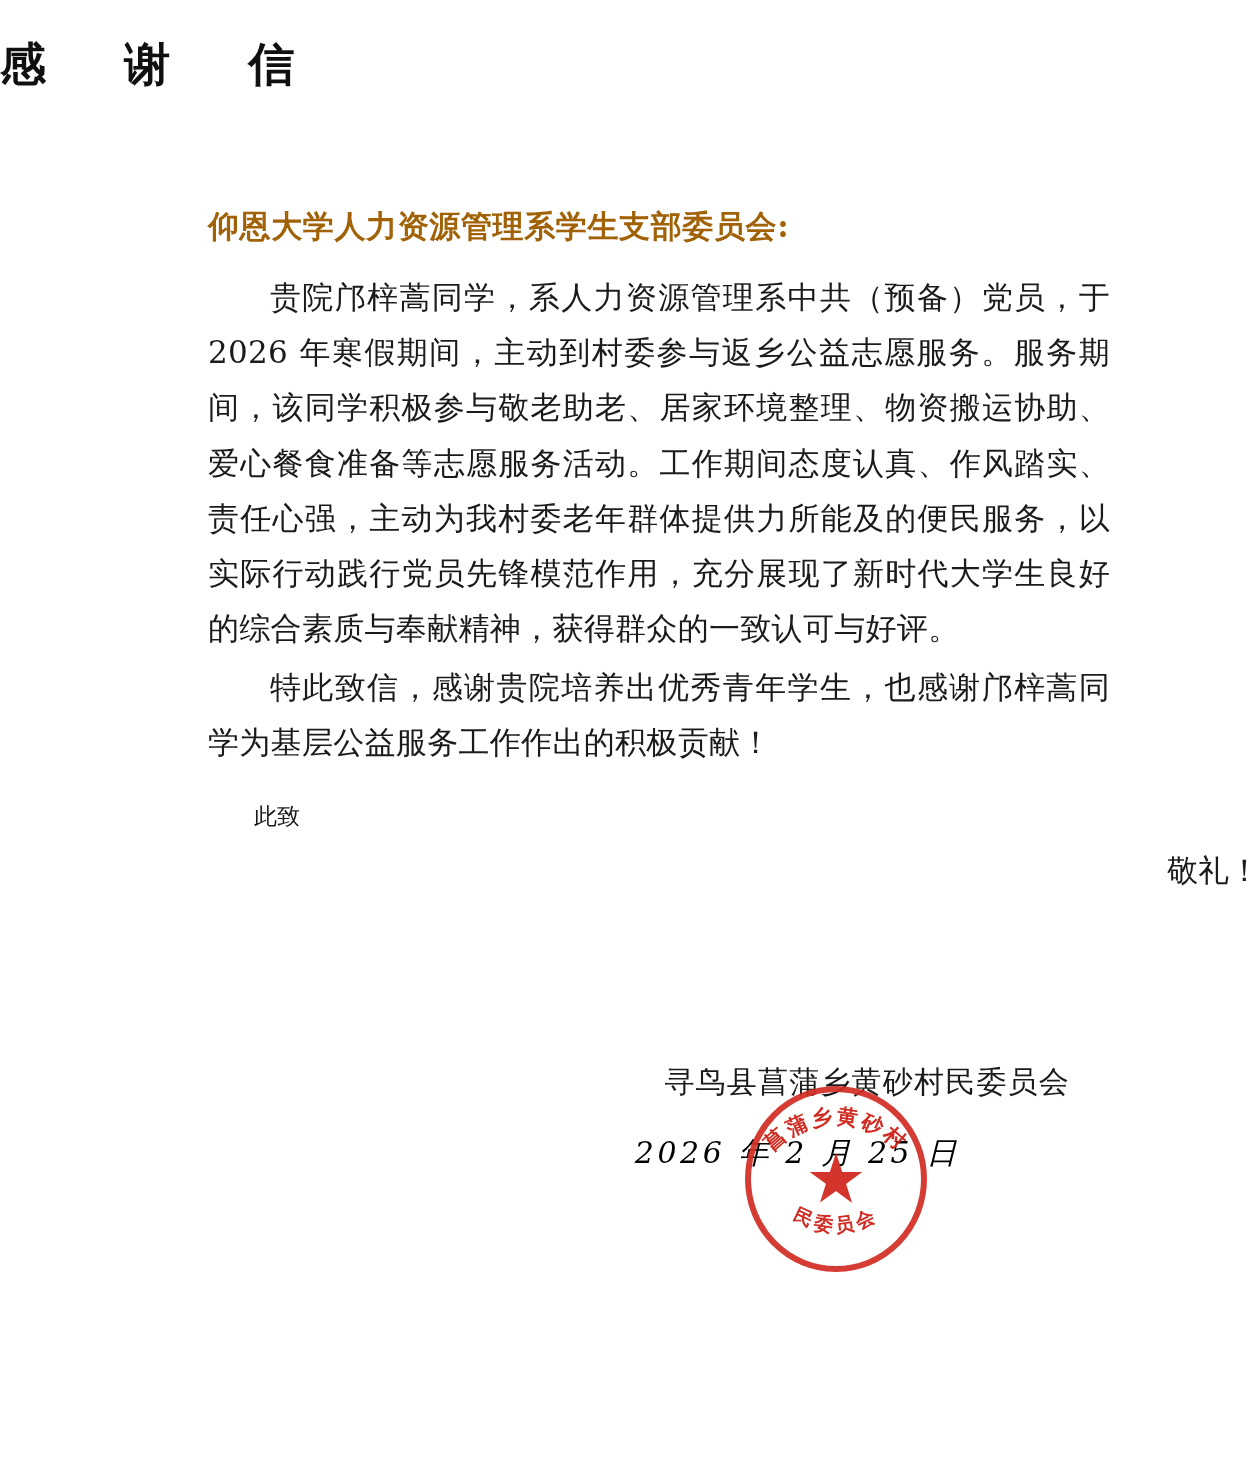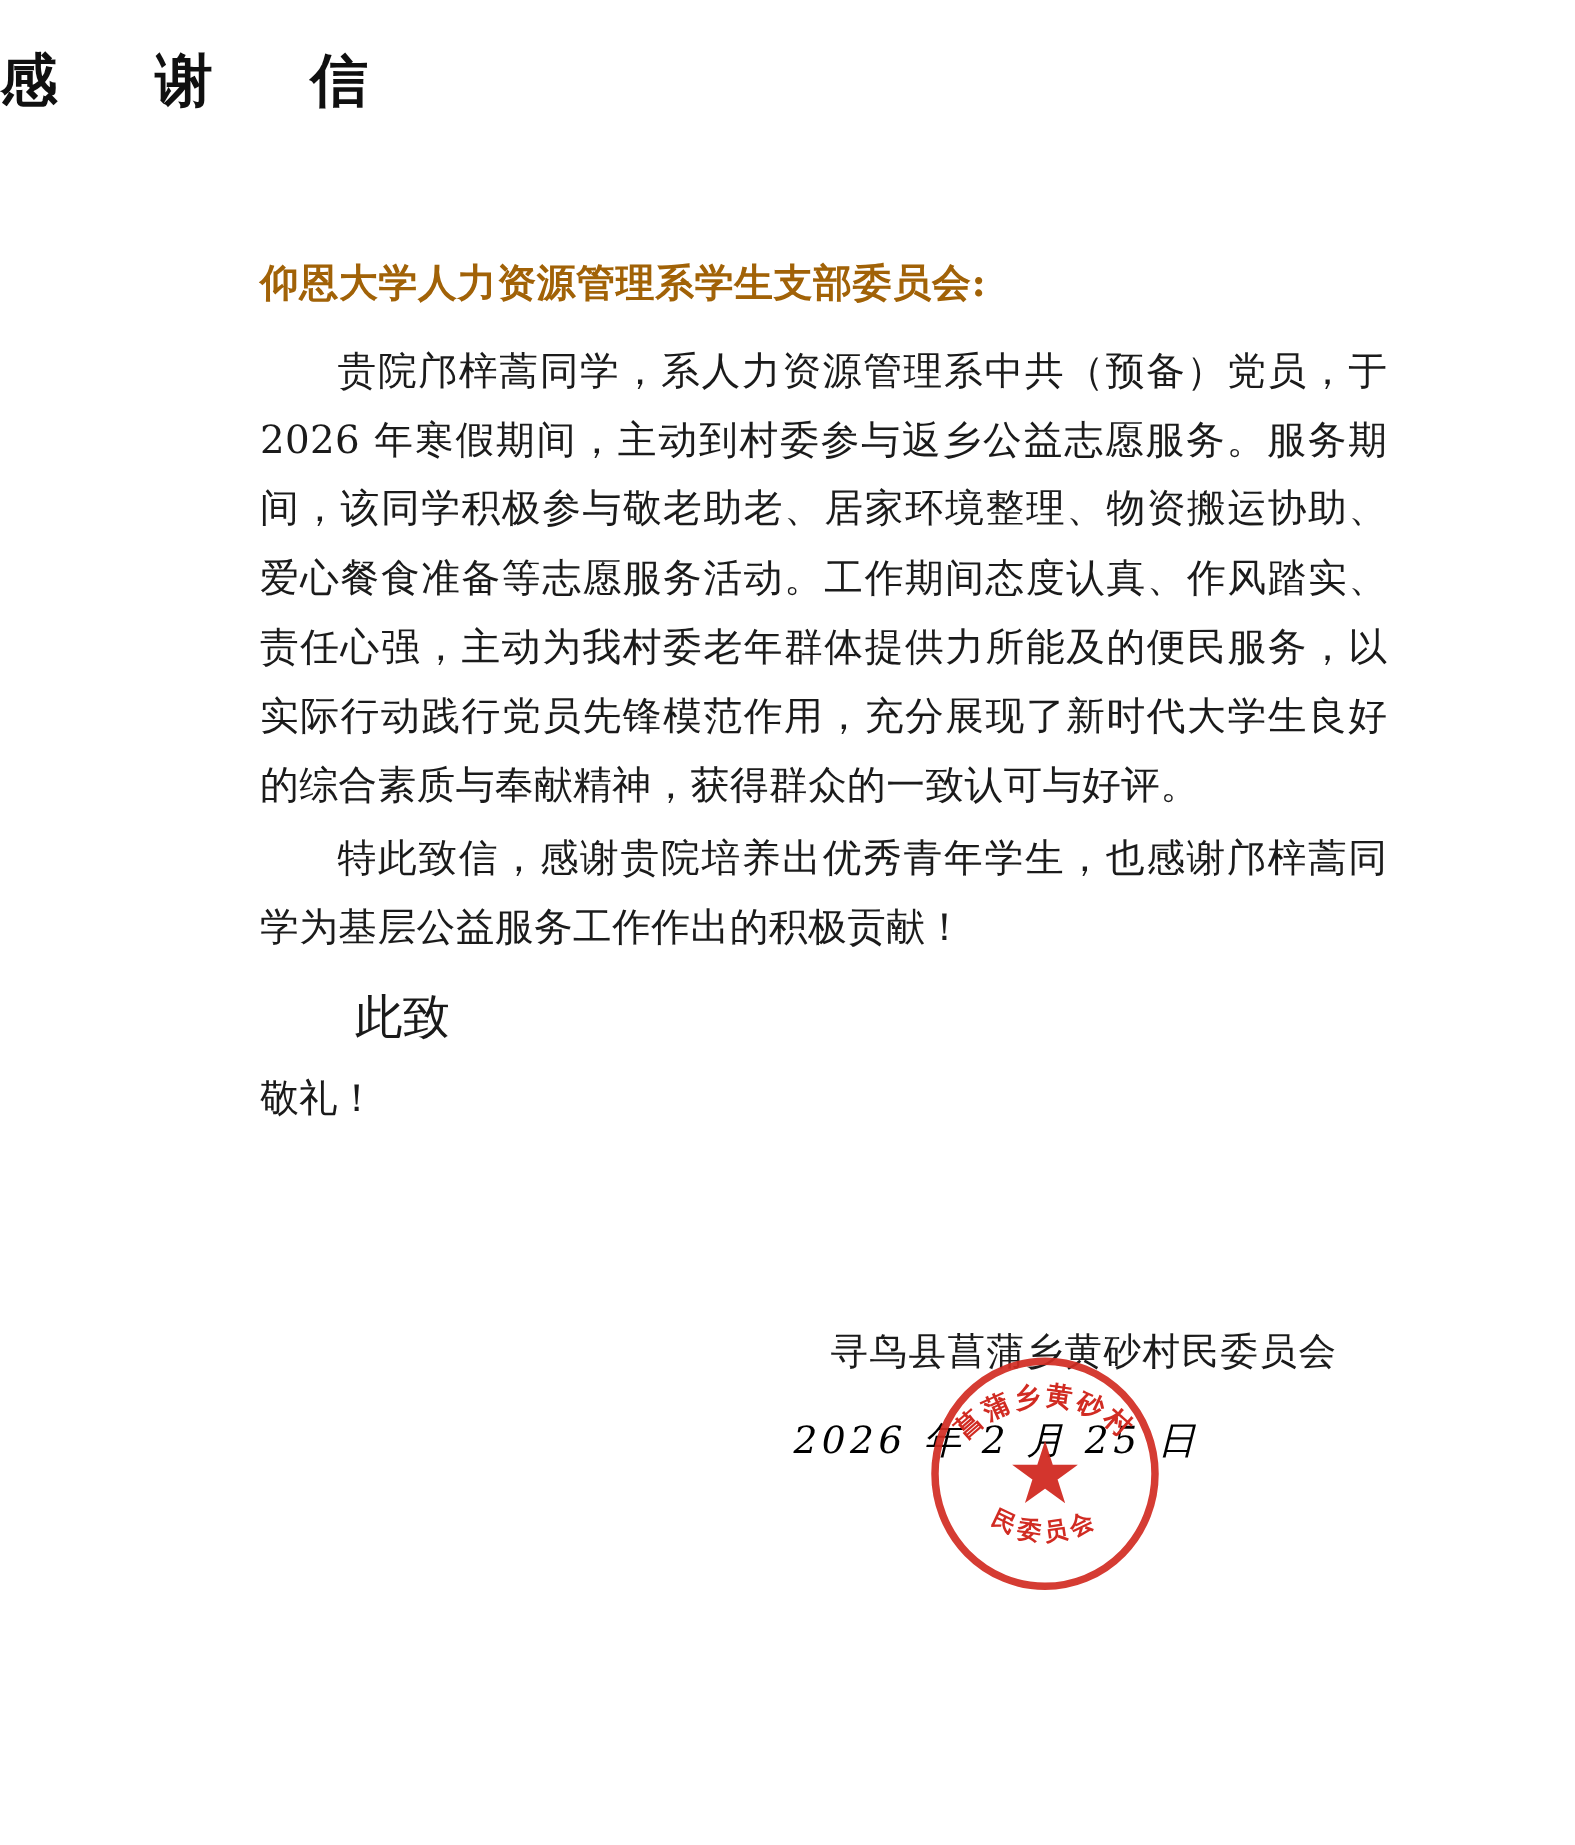--- a/index.html
+++ b/index.html
@@ -56,31 +56,32 @@
     text-align: justify;
     text-justify: inter-ideograph;
     text-indent: 2em;
     letter-spacing: 0.01em;
     color: #1b1b1b;
     margin: 0 0 4px 0;
     font-family: "DejaVu Serif", "Liberation Serif", serif;
   }
 
   .closing-1 {
-    margin-top: 10px;
+    margin-top: 26px;
     margin-left: 208px;
-    font-size: 38px;
+    font-size: 23px;
     text-indent: 2em;
     line-height: 1.7;
   }
   .closing-2 {
     margin-top: 8px;
     margin-left: 208px;
     font-size: 31px;
     line-height: 1.7;
+    text-align: right;
   }
 
   .signature-block {
     position: absolute;
     left: 0;
     right: 0;
     top: 1025px;
     text-align: right;
     padding-right: 190px;
   }

